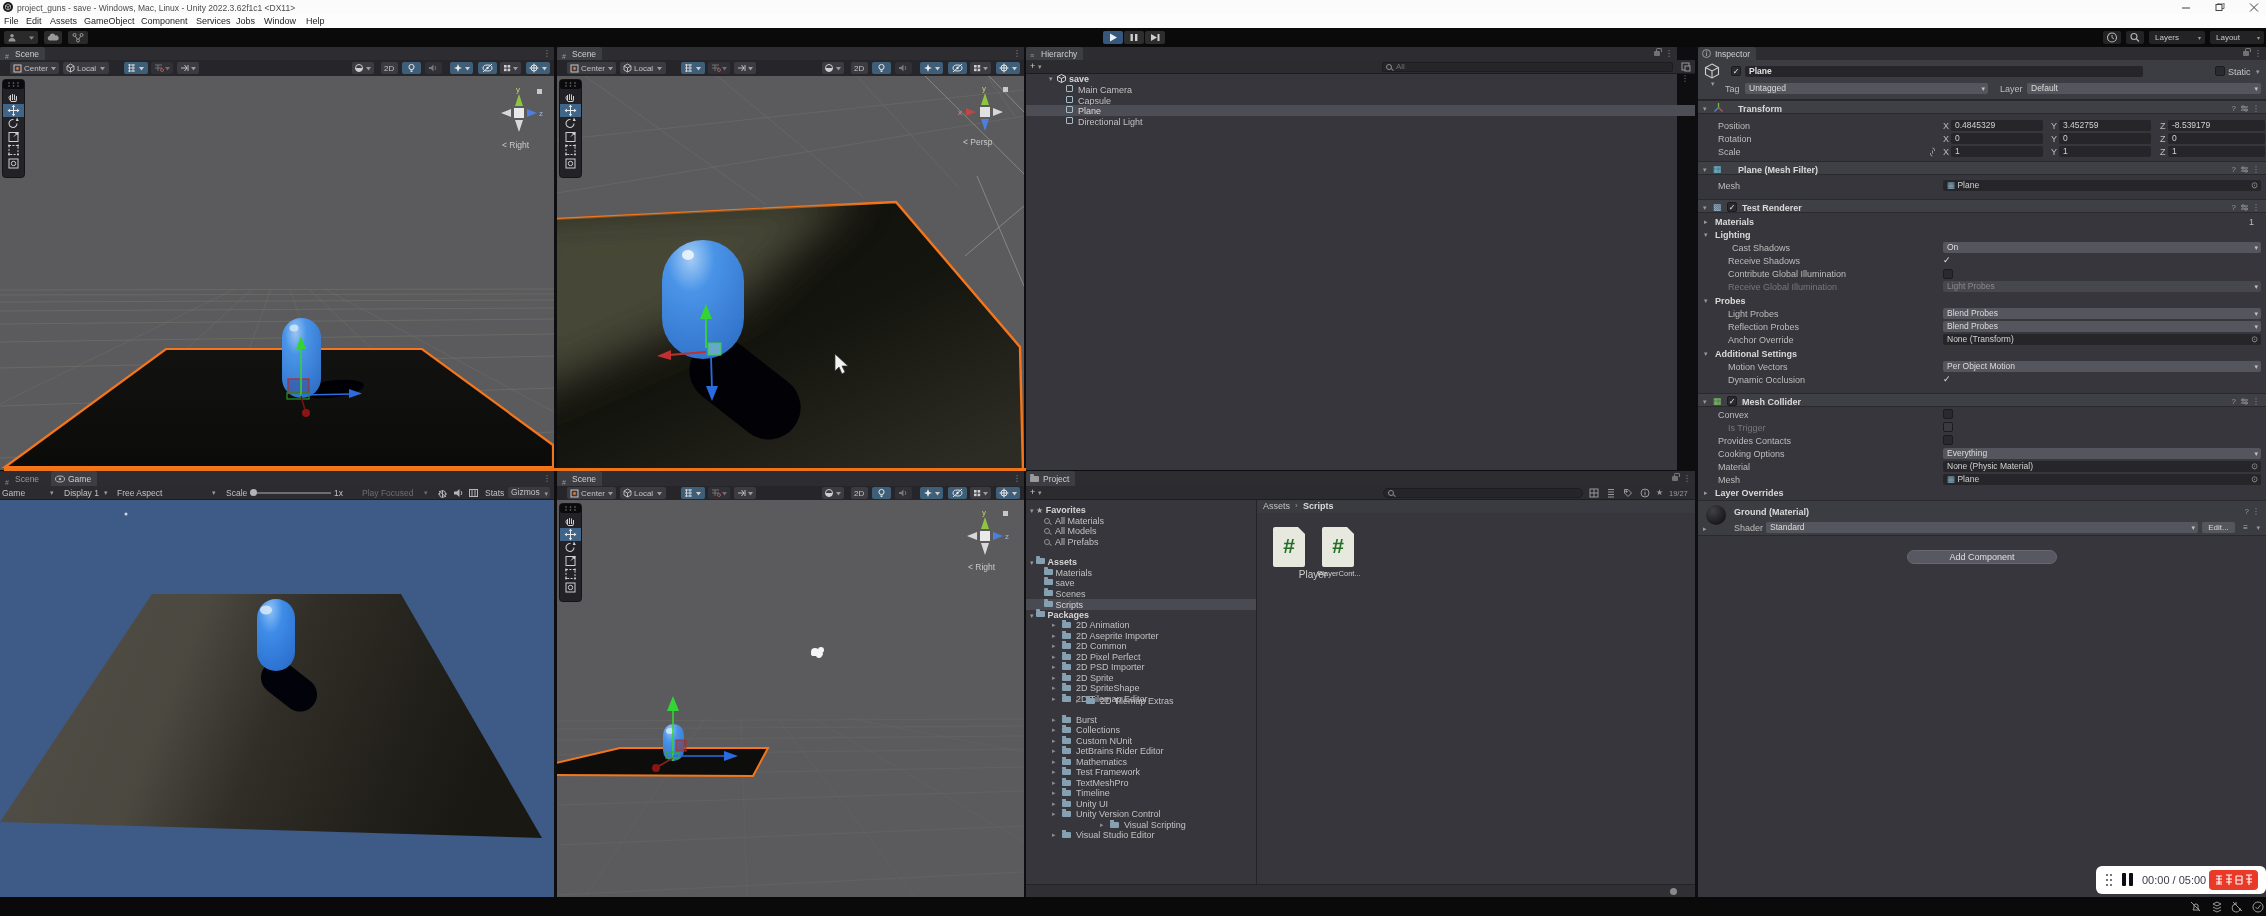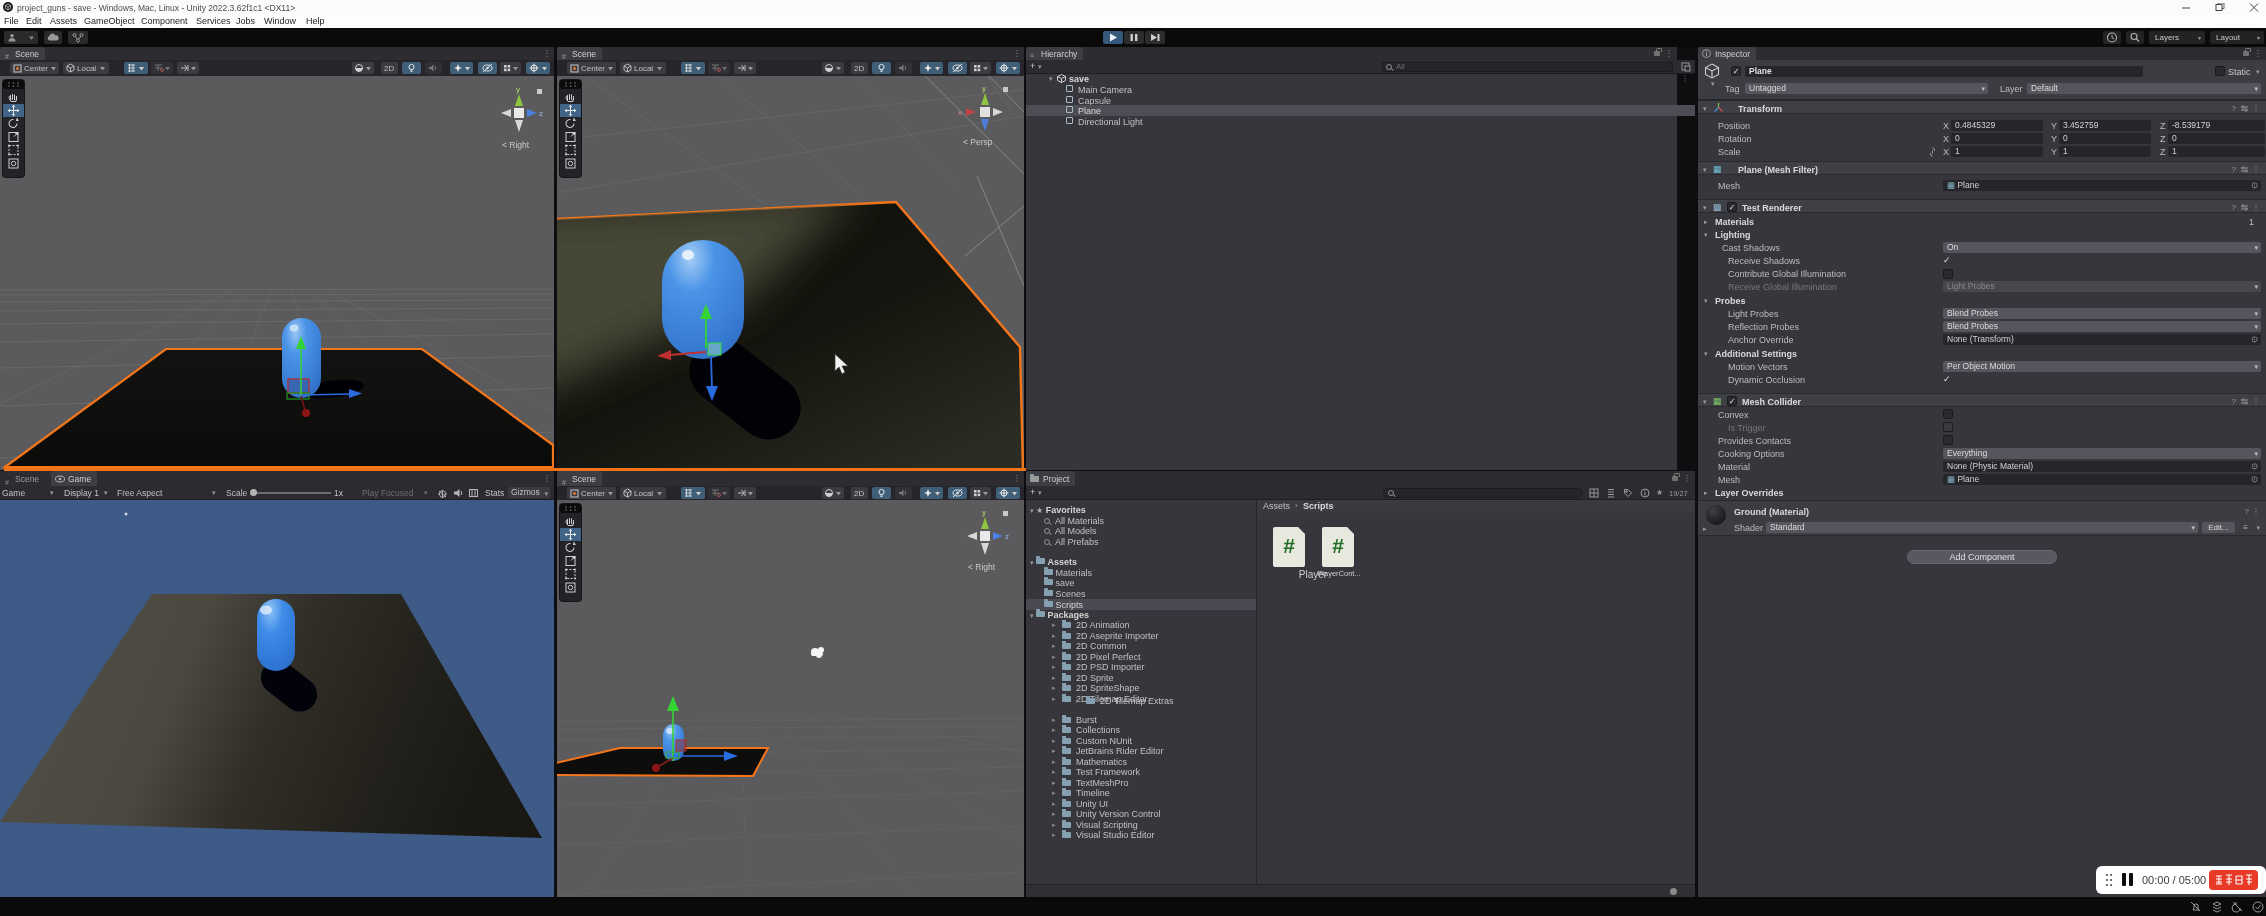--- a/index.html
+++ b/index.html
@@ -651,21 +651,21 @@
           <circle cx="6" cy="6" r="1.2" fill="#2d2d31"></circle>
         </g>
       </svg>
     <span class="hicons" style="right:6px;top:3px;">⋮</span>
   </div>
   <span class="caret" style="left:6px;top:171px;">▸</span>
     <div class="ibold" style="left:17px;top:170px;">Materials</div>
   <span class="ilabel" style="right:12px;top:170px;position:absolute;left:auto;">1</span>
   <span class="caret" style="left:6px;top:184px;">▾</span>
     <div class="ibold" style="left:17px;top:183px;">Lighting</div>
-  <div class="ilabel" style="left:24px;top:196px;">Cast Shadows</div>
+  <div class="ilabel" style="left:34px;top:196px;">Cast Shadows</div>
   <div class="idrop" style="left:245px;top:195px;width:318px;">On</div>
   <div class="ilabel" style="left:30px;top:209px;">Receive Shadows</div>
   <span style="position:absolute;left:245px;top:208px;color:#e0e0e0;font-size:9px;">✓</span>
   <div class="ilabel" style="left:30px;top:222px;">Contribute Global Illumination</div>
   <div class="icheck" style="left:245px;top:222px;"></div>
   <div class="ilabel" style="left:30px;top:235px;color:#77777c;">Receive Global Illumination</div>
   <div class="idrop" style="left:245px;top:234px;width:318px;background:#47474e;color:#88888e;">Light Probes</div>
   <span class="caret" style="left:6px;top:250px;">▾</span>
     <div class="ibold" style="left:17px;top:249px;">Probes</div>
   <div class="ilabel" style="left:30px;top:262px;">Light Probes</div>
@@ -1030,21 +1030,21 @@
     <div class="row pk" style="top:215px;"><span class="pkf"></span>Burst</div>
     <div class="row pk" style="top:225px;"><span class="pkf"></span>Collections</div>
     <div class="row pk" style="top:236px;"><span class="pkf"></span>Custom NUnit</div>
     <div class="row pk" style="top:246px;"><span class="pkf"></span>JetBrains Rider Editor</div>
     <div class="row pk" style="top:257px;"><span class="pkf"></span>Mathematics</div>
     <div class="row pk" style="top:267px;"><span class="pkf"></span>Test Framework</div>
     <div class="row pk" style="top:278px;"><span class="pkf"></span>TextMeshPro</div>
     <div class="row pk" style="top:288px;"><span class="pkf"></span>Timeline</div>
     <div class="row pk" style="top:299px;"><span class="pkf"></span>Unity UI</div>
     <div class="row pk" style="top:309px;"><span class="pkf"></span>Unity Version Control</div>
-    <div class="row pk" style="top:320px;"><span class="pkf"></span>Visual Scripting</div>
+    <div class="row pk" style="top:320px;margin-left:48px;"><span class="pkf"></span>Visual Scripting</div>
     <div class="row pk" style="top:330px;"><span class="pkf"></span>Visual Studio Editor</div>
   </div>
   <div class="abs" style="left:230px;top:29px;width:1px;height:384px;background:#242428;"></div>
   <div class="abs" style="left:231px;top:29px;width:438px;height:384px;">
     <div class="abs" style="left:0;top:0;width:438px;height:13px;background:#3a3a41;">
       <span style="position:absolute;left:6px;top:1px;color:#c2c2c2;font-size:9px;">Assets</span>
       <span style="position:absolute;left:38px;top:1px;color:#9a9a9a;font-size:8px;">›</span>
       <span style="position:absolute;left:46px;top:1px;color:#dadada;font-size:9px;font-weight:bold;">Scripts</span>
     </div>
     <div class="abs csicon" style="left:16px;top:27px;"></div>

